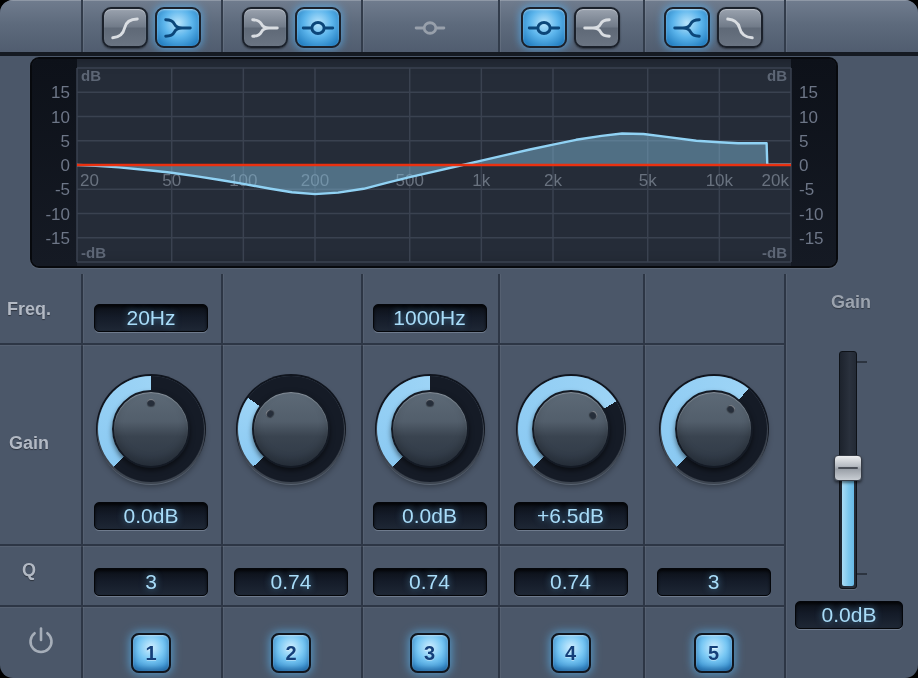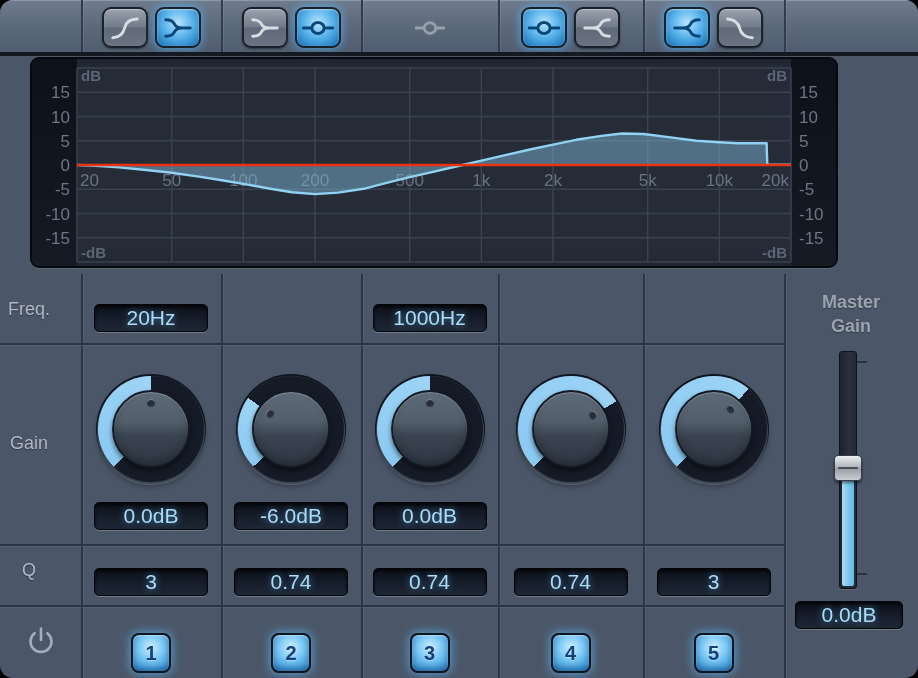--- a/index.html
+++ b/index.html
@@ -31,21 +31,21 @@
   .strip.left{left:0;border-radius:7px 0 0 7px;}
   .strip.right{right:0;border-radius:0 7px 7px 0;}
   .graph-panel svg{position:absolute;left:0;top:0;}
   
   .vdiv-low{position:absolute;top:274px;bottom:0;width:2px;background:#2d3645;
     box-shadow:1px 0 0 rgba(255,255,255,.06);}
   .hdiv{position:absolute;left:0;width:784px;height:2px;background:#2d3645;
     box-shadow:0 1px 0 rgba(255,255,255,.06);}
   
   .row-label{position:absolute;left:0;width:58px;text-align:center;color:#b2b9c4;
-    font-size:18px;font-weight:normal;text-shadow:0 1px 1px rgba(0,0,0,.4);}
+    font-size:18px;font-weight:bold;text-shadow:0 1px 1px rgba(0,0,0,.4);}
   
   .vfield{position:absolute;left:50%;transform:translateX(-50%);width:114px;height:28px;
     background:linear-gradient(180deg,#0b0f16 0%,#141b28 45%,#1e2735 100%);
     border:1px solid #04060a;border-radius:5px;
     box-shadow:0 2px 0 -1px rgba(195,207,226,.30),inset 0 2px 3px rgba(0,0,0,.7);
     color:#a8dcf8;font-size:21px;line-height:26px;text-align:center;
     text-shadow:0 0 7px rgba(110,190,245,.65);cursor:text;}
   
   .knob{position:absolute;left:50%;transform:translateX(-50%);top:364px;width:106px;height:106px;
     border-radius:50%;cursor:pointer;
@@ -244,21 +244,20 @@
     <div class="vfield" style="top:556px">3</div>
     <button class="band-btn">1</button>
   </div>
   <div class="band-col" style="left:221px;width:140px">
     <div class="knob" style="background: conic-gradient(from 225deg, rgb(138, 201, 242) 0deg, rgb(157, 212, 246) 81deg, rgb(21, 27, 38) 81deg, rgb(21, 27, 38) 360deg);">
       <div class="knob-face"></div>
       <div class="knob-arm" style="transform: rotate(-54deg);">
           <div class="knob-dot"></div>
         </div>
     </div>
-    <div class="vfield" style="top:490px">-6.0dB</div>
     <div class="vfield" style="top:556px">0.74</div>
     <button class="band-btn">2</button>
   </div>
   <div class="band-col" style="left:361px;width:137px">
     <div class="vfield" style="top:292px">1000Hz</div>
     <div class="knob" style="background: conic-gradient(from 225deg, rgb(138, 201, 242) 0deg, rgb(157, 212, 246) 135deg, rgb(21, 27, 38) 135deg, rgb(21, 27, 38) 360deg);">
       <div class="knob-face"></div>
       <div class="knob-arm" style="transform: rotate(0deg);">
           <div class="knob-dot"></div>
         </div>
@@ -267,36 +266,36 @@
     <div class="vfield" style="top:556px">0.74</div>
     <button class="band-btn">3</button>
   </div>
   <div class="band-col" style="left:498px;width:145px">
     <div class="knob" style="background: conic-gradient(from 225deg, rgb(138, 201, 242) 0deg, rgb(157, 212, 246) 193.5deg, rgb(21, 27, 38) 193.5deg, rgb(21, 27, 38) 360deg);">
       <div class="knob-face"></div>
       <div class="knob-arm" style="transform: rotate(58.5deg);">
           <div class="knob-dot"></div>
         </div>
     </div>
+    <div class="vfield" style="top:490px">+6.5dB</div>
     <div class="vfield" style="top:556px">0.74</div>
     <button class="band-btn">4</button>
   </div>
   <div class="band-col" style="left:643px;width:141px">
     <div class="knob" style="background: conic-gradient(from 225deg, rgb(138, 201, 242) 0deg, rgb(157, 212, 246) 175.5deg, rgb(21, 27, 38) 175.5deg, rgb(21, 27, 38) 360deg);">
       <div class="knob-face"></div>
       <div class="knob-arm" style="transform: rotate(40.5deg);">
           <div class="knob-dot"></div>
         </div>
     </div>
     <div class="vfield" style="top:556px">3</div>
     <button class="band-btn">5</button>
   </div>
 
   <div class="master-label">
-    <div>Master</div>
     <div>Gain</div>
   </div>
   <div class="slider-tick" style="top:361px"></div>
   <div class="slider-tick" style="top:573px"></div>
   <div class="slider-track" id="slider-track"></div>
   <div class="slider-fill" id="slider-fill" style="top: 478px; height: 108px;"></div>
   <div class="slider-thumb" id="slider-thumb" style="top: 455px;"></div>
   <div class="vfield master-field">0.0dB</div>
 
 </div>

